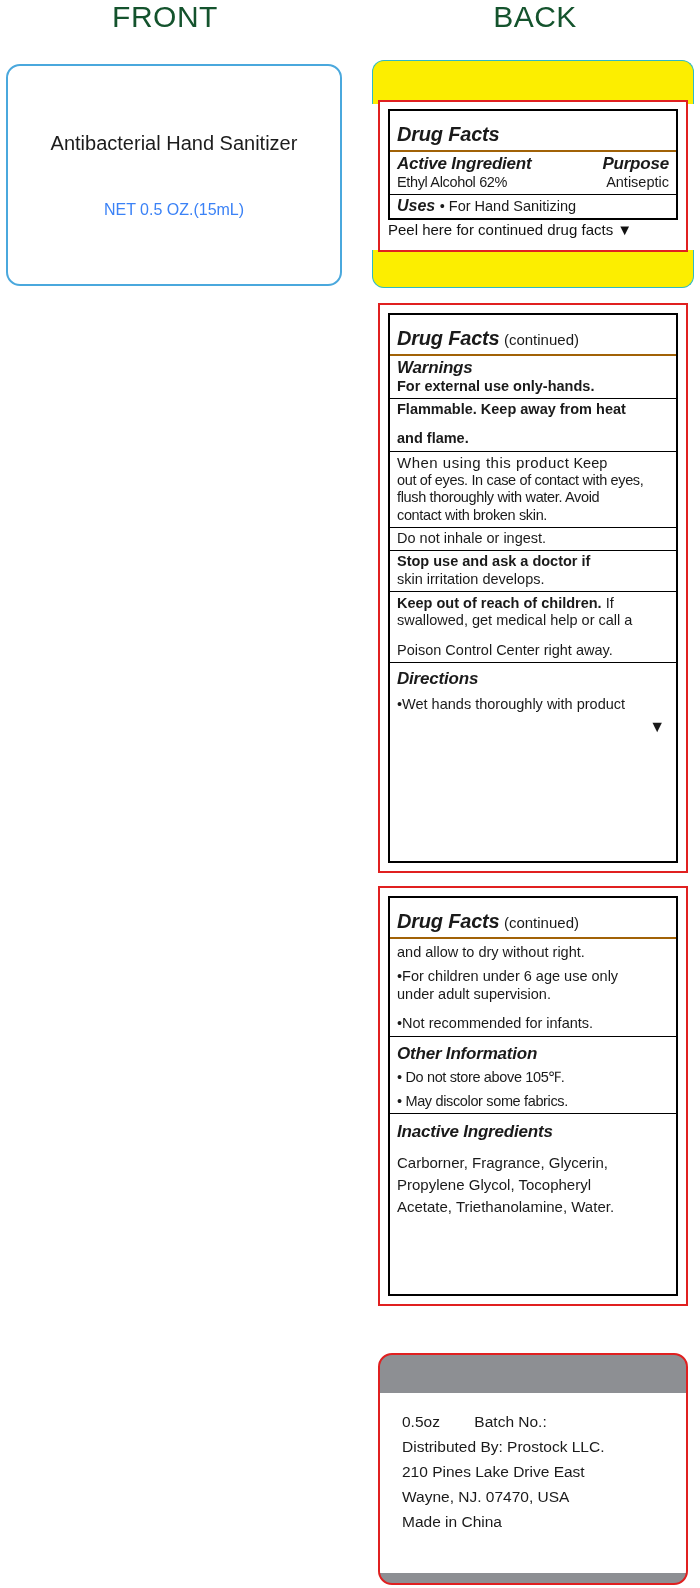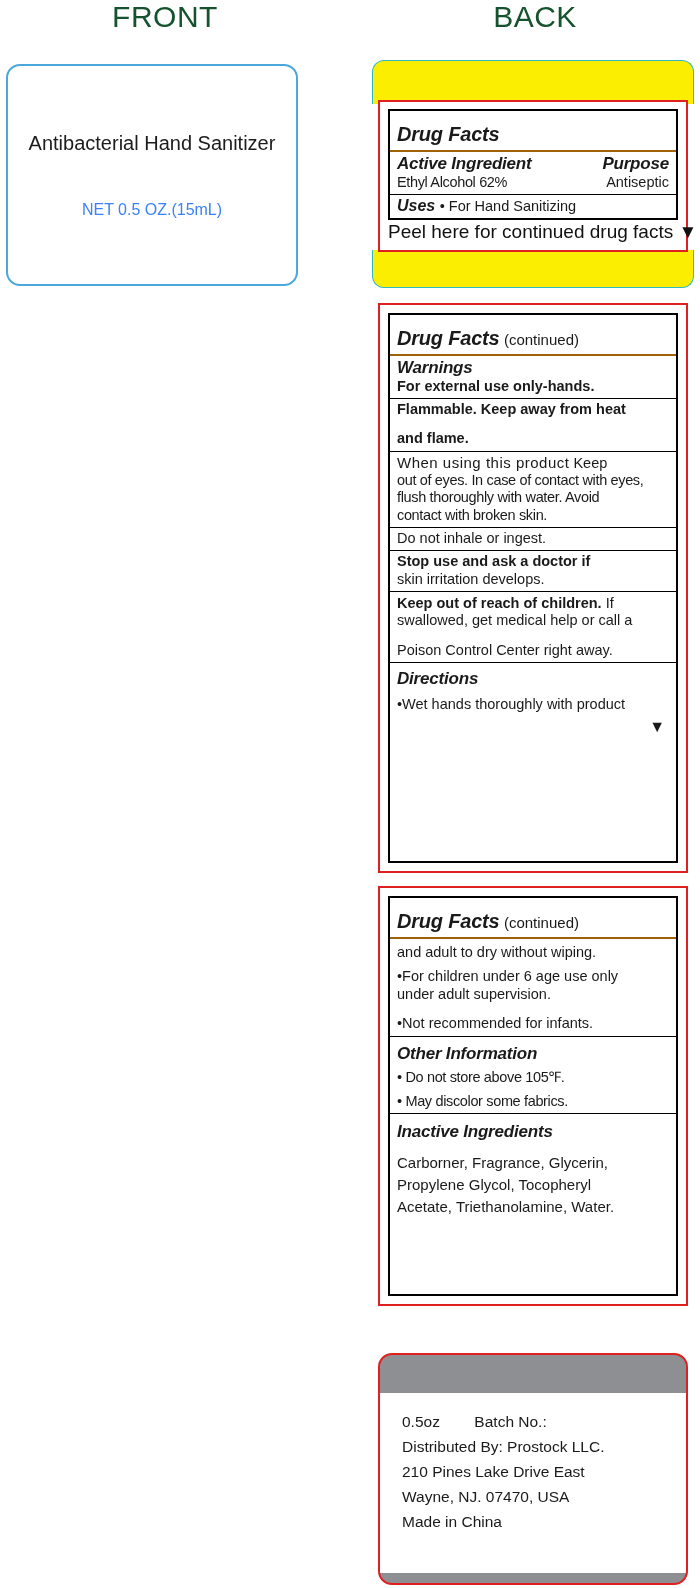--- a/index.html
+++ b/index.html
@@ -27,21 +27,21 @@
     text-align: center;
   }
   #heading-front { left: 60px; width: 210px; }
   #heading-back  { left: 430px; width: 210px; }
 
   
   #front-label {
     position: absolute;
     left: 6px;
     top: 64px;
-    width: 292px;
+    width: 336px;
     height: 222px;
     border: 2px solid #4aa8dd;
     border-radius: 14px;
     background: #fff;
     box-sizing: border-box;
     display: flex;
     flex-direction: column;
     justify-content: center;
     align-items: center;
   }
@@ -107,21 +107,21 @@
     position: absolute;
     left: 0px;
     top: 40px;
     width: 310px;
     height: 152px;
   }
   #peel-inner {
     margin: 7px 8px 0 8px;
   }
   .peel-footnote {
-    font-size: 19px;
+    font-size: 15px;
     font-weight: 400;
     color: #111;
     padding: 1px 8px 0 8px;
     white-space: nowrap;
   }
 
   
   .df-title {
     padding: 12px 7px 4px 7px;
     border-bottom: 2px solid #a16207;
@@ -318,21 +318,21 @@
 
 <div class="back-panel red-frame" id="panel-other">
   <div class="df-box" style="height:100%;">
 
     <div class="df-title">
       <span class="df-title-main">Drug Facts</span>
       <span class="df-title-cont">(continued)</span>
     </div>
 
     <div class="df-row">
-      <div class="df-body" style="margin-top:3px;"> and adult to dry without wiping.</div>
+      <div class="df-body" style="margin-top:3px;"> and allow to dry without right.</div>
       <div class="df-body" style="margin-top:7px;">•For children under 6 age use only</div>
       <div class="df-body">under adult supervision.</div>
       <div class="row-gap"></div>
       <div class="df-body">•Not recommended for infants.</div>
     </div>
 
     <div class="df-row">
       <div class="df-subhead" style="margin-top:5px;">Other Information</div>
       <div class="df-body tight" style="margin-top:6px;">• Do not store above 105℉.</div>
       <div class="df-body tight" style="margin-top:6px;">• May discolor some fabrics.</div>

